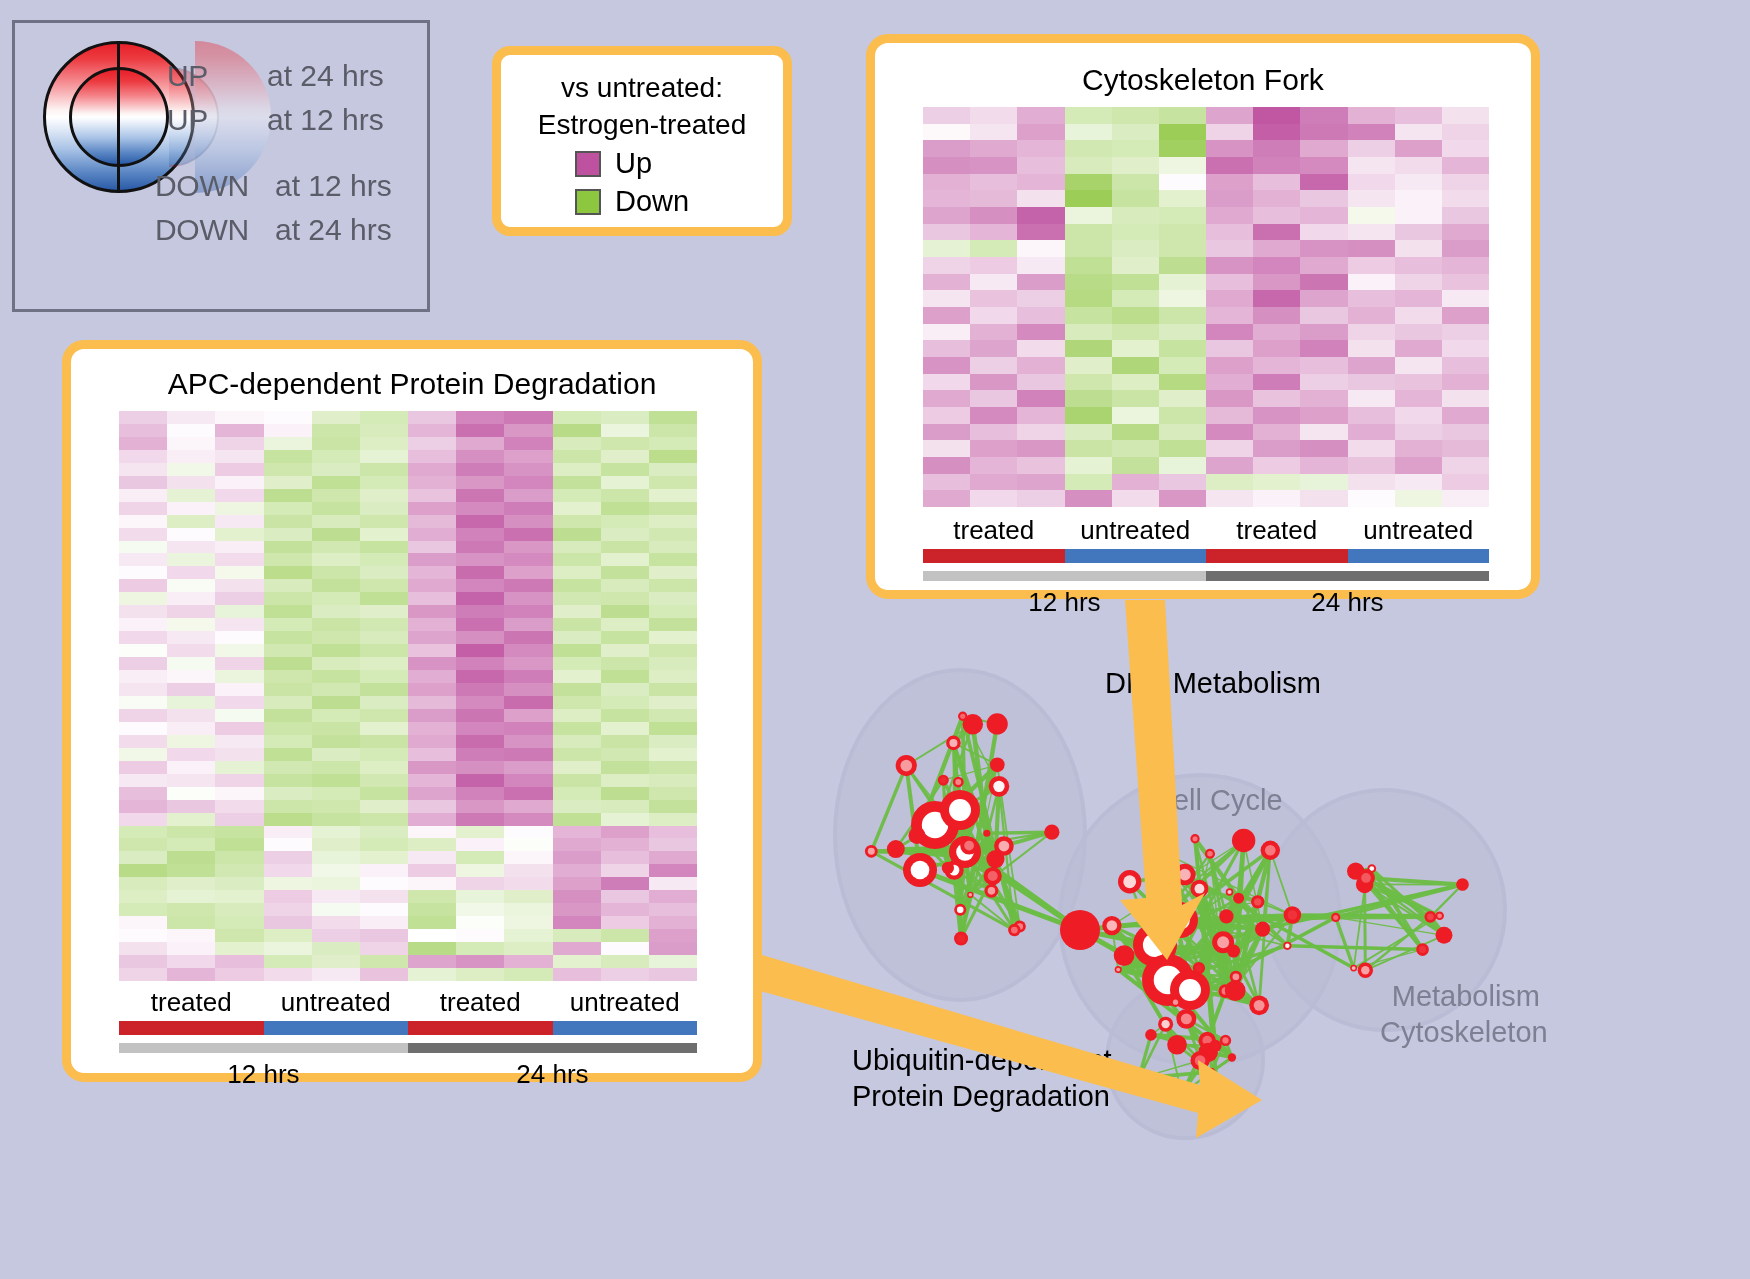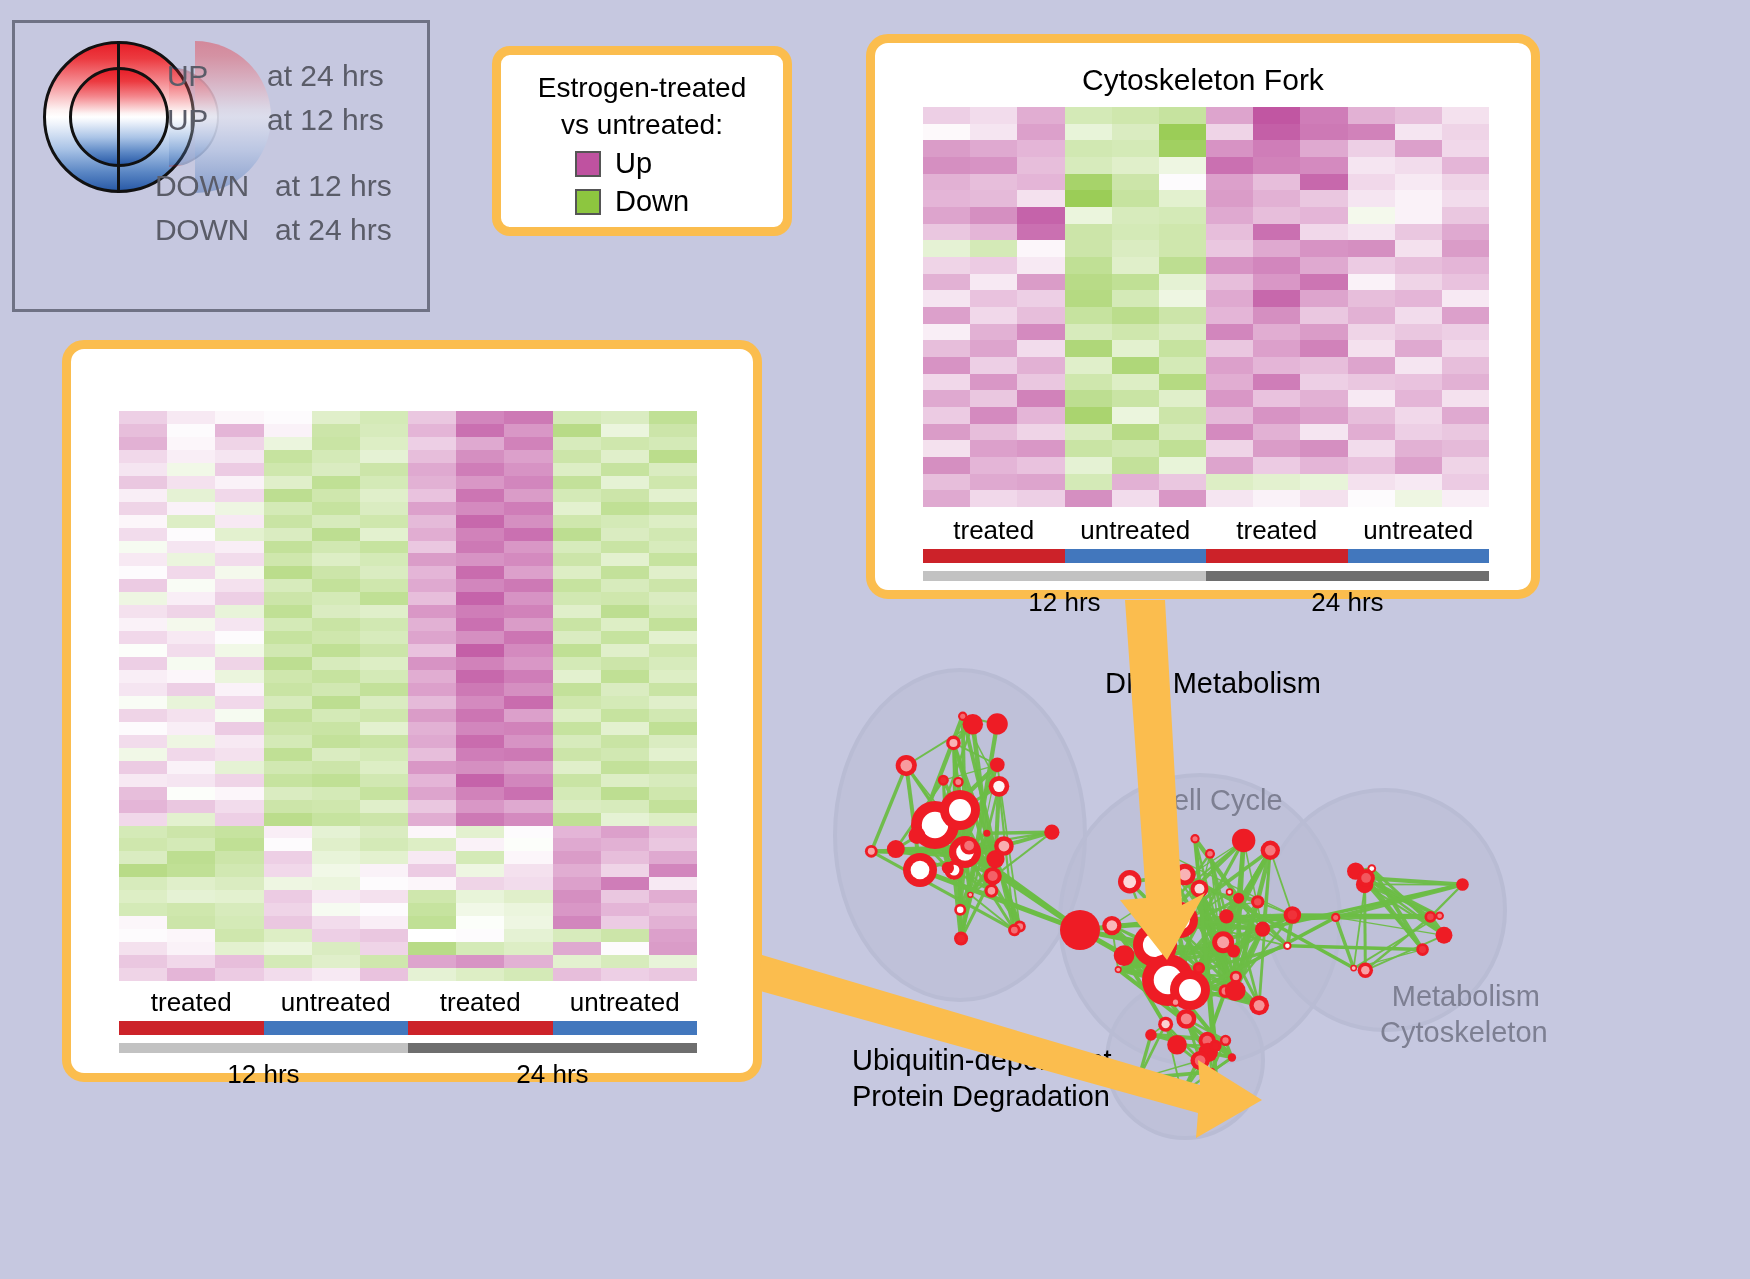--- a/index.html
+++ b/index.html
@@ -122,22 +122,22 @@
   <div class="ud-lbl" style="left:140px;top:146px;">DOWN</div>
   <div class="ud-time" style="left:260px;top:146px;">at 12 hrs</div>
 
   <div class="ud-lbl" style="left:140px;top:190px;">DOWN</div>
   <div class="ud-time" style="left:260px;top:190px;">at 24 hrs</div>
 
 </div>
 
 <div class="panel" id="estrogen-panel">
   <div id="estrogen-title">
+    <div>vs untreated:</div>
     <div>Estrogen-treated</div>
-    <div>vs untreated:</div>
   </div>
   <div class="legend-row" style="top:92px;">
     <span class="sw" style="background:#bf52a0;"></span>
     <span class="txt">Up</span>
   </div>
   <div class="legend-row" style="top:130px;">
     <span class="sw" style="background:#8dc63f;"></span>
     <span class="txt">Down</span>
   </div>
 </div>
@@ -452,20 +452,21 @@
     <div style="flex:1;background:#c2c2c2"></div>
     <div style="flex:1;background:#6e6e6e"></div>
   </div>
   <div class="time-lbls" style="left:48px;top:544px;width:566px;">
     <div class="cell">12 hrs</div>
     <div class="cell">24 hrs</div>
   </div>
 </div>
 
 <div class="panel" id="apc-panel">
+  <div class="panel-title" style="top:18px;">APC-dependent Protein Degradation</div>
 
   <div class="heat" id="apc-heat" style="left: 48px; top: 62px; width: 578px; height: 570px; grid-template-columns: repeat(12, 1fr); grid-template-rows: repeat(44, 1fr);">
       <div style="background:rgb(237,207,229)"></div>
       <div style="background:rgb(247,233,243)"></div>
       <div style="background:rgb(252,246,250)"></div>
       <div style="background:rgb(253,251,253)"></div>
       <div style="background:rgb(224,239,202)"></div>
       <div style="background:rgb(212,234,183)"></div>
       <div style="background:rgb(234,199,224)"></div>
       <div style="background:rgb(210,134,189)"></div>

